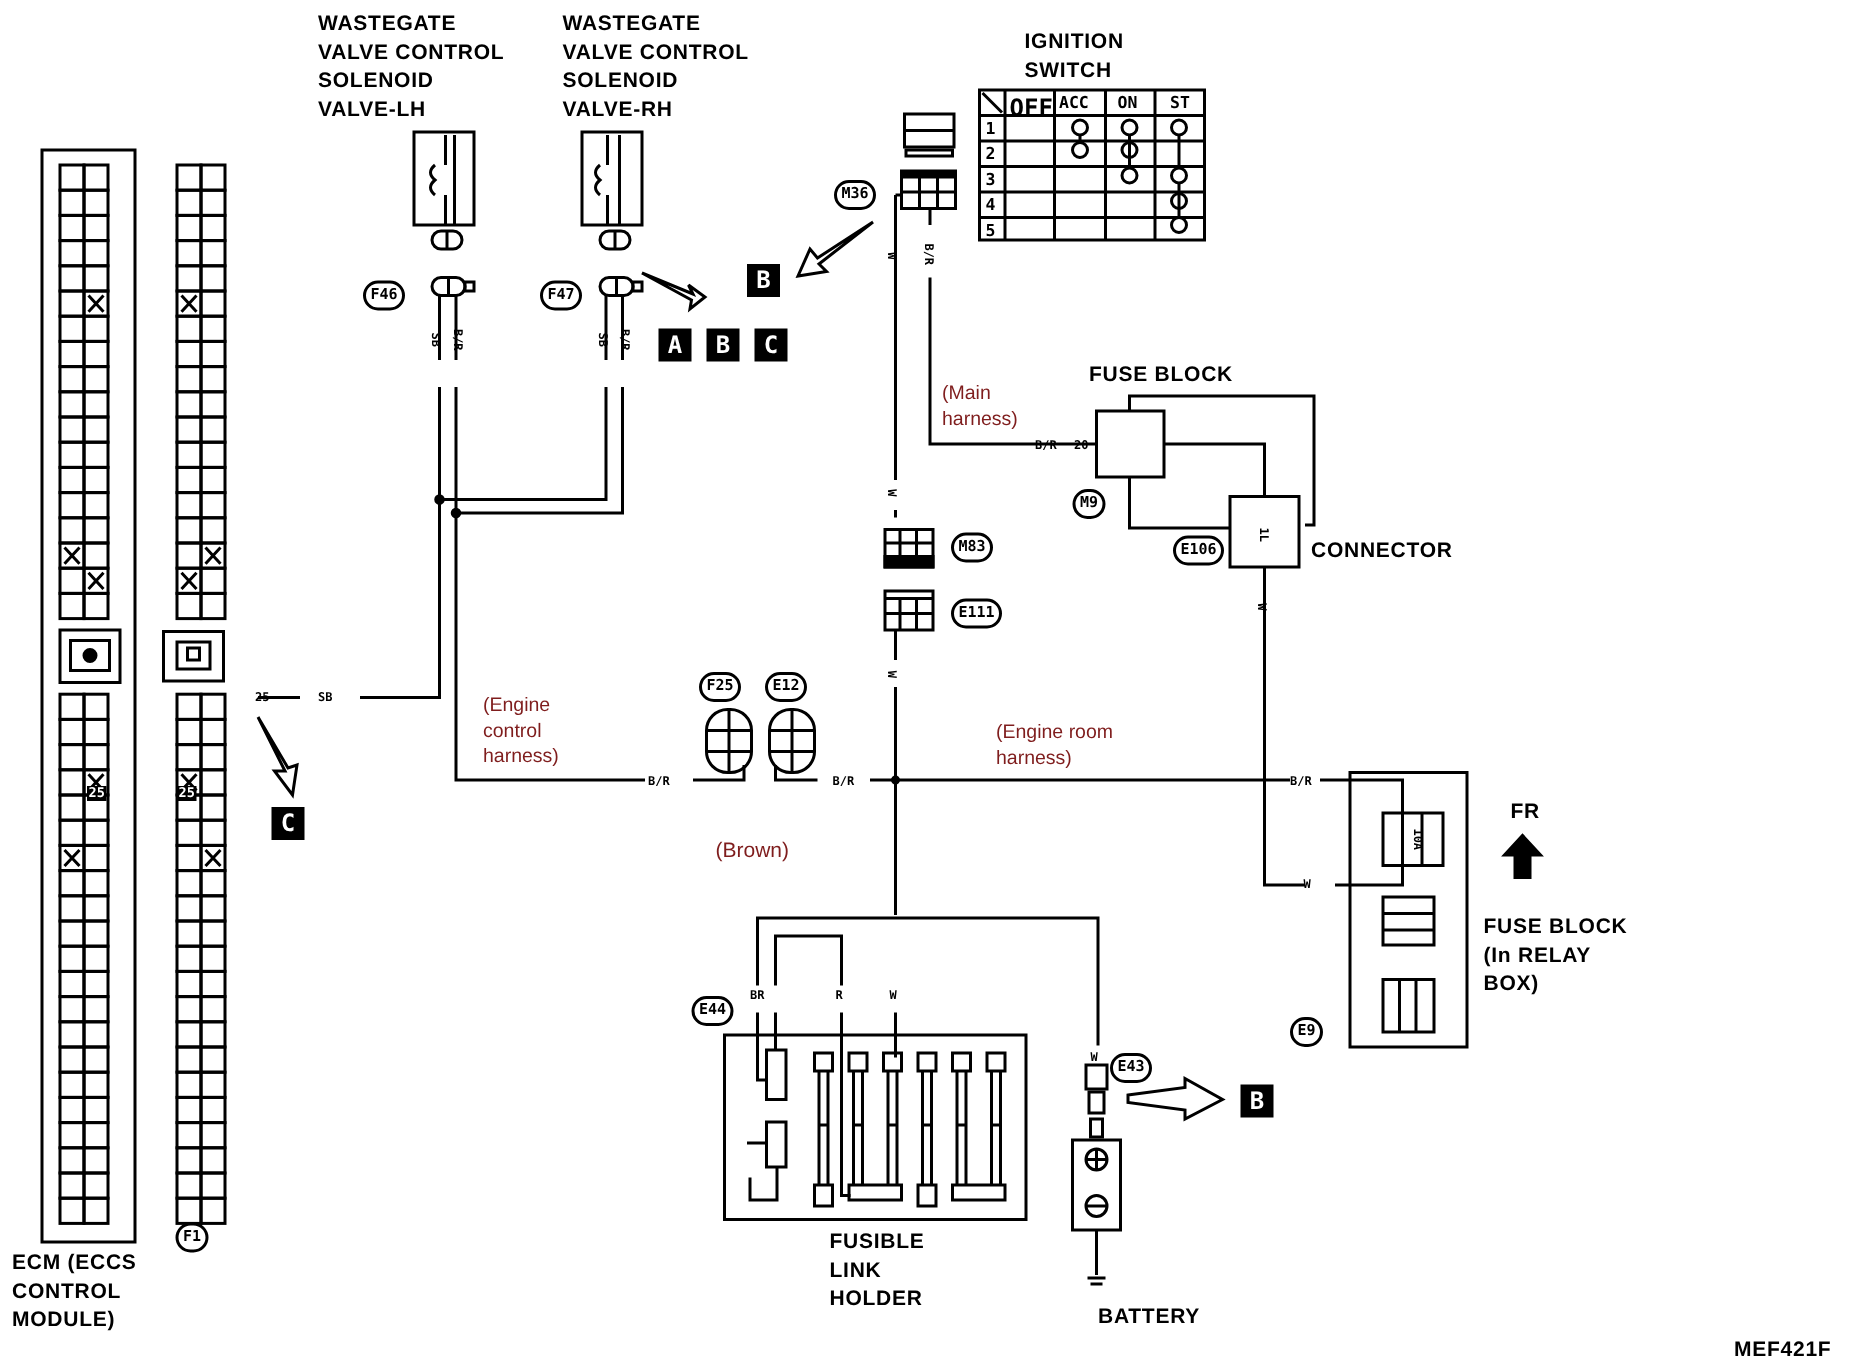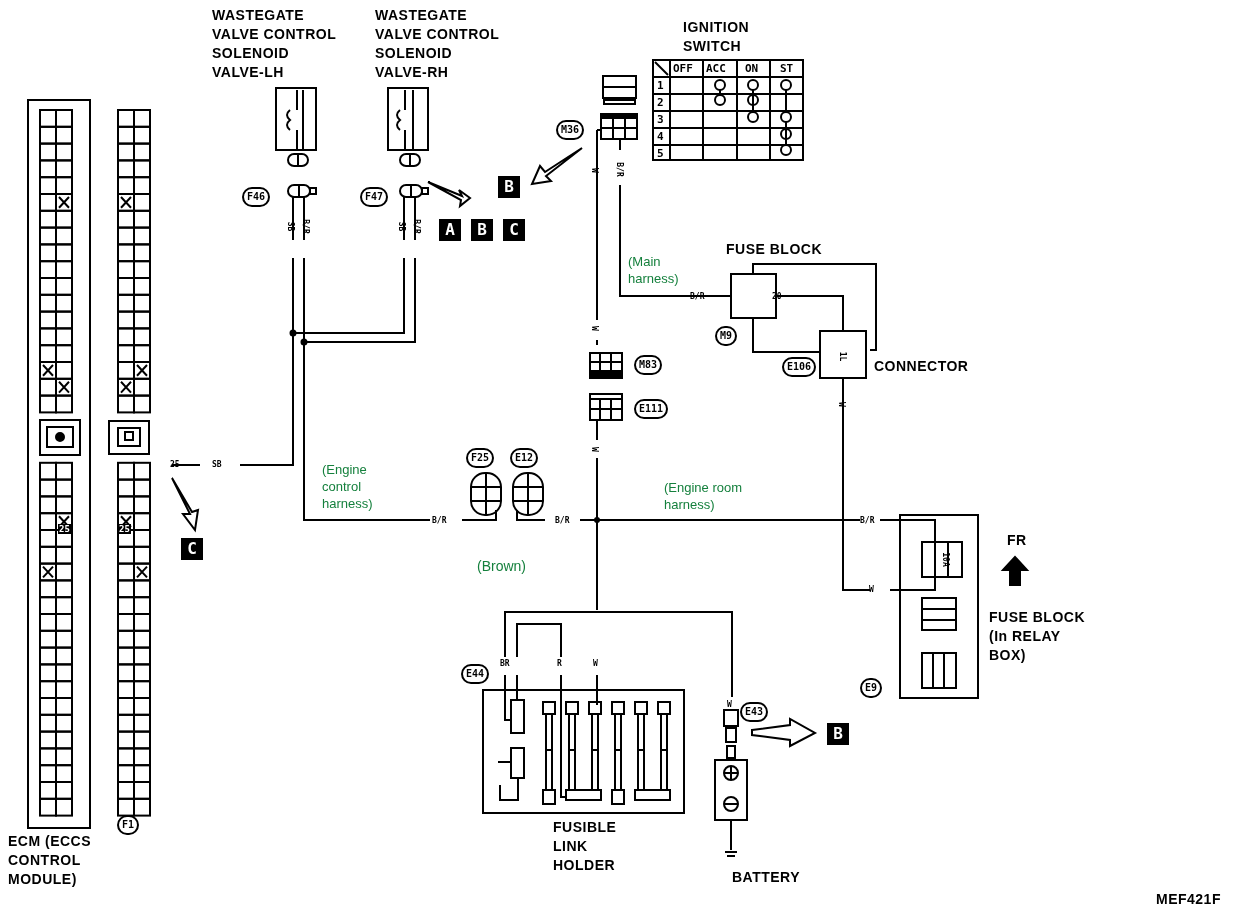--- a/index.html
+++ b/index.html
@@ -1,19 +1,19 @@
 <!DOCTYPE html>
 <html><head>
 <meta charset="utf-8">
 <style>
   html,body{margin:0;padding:0;background:#fff;}
   body{width:1248px;height:914px;position:relative;overflow:hidden;font-family:"Liberation Sans",sans-serif;color:#000;}
   svg{position:absolute;left:0;top:0;}
   .lbl{position:absolute;font-family:"Liberation Sans",sans-serif;font-weight:bold;font-size:14px;line-height:19px;letter-spacing:0.5px;white-space:pre;color:#000;}
-  .small{position:absolute;font-family:"Liberation Sans",sans-serif;font-size:13px;line-height:17px;white-space:pre;color:#15803d;}
+  .small{position:absolute;font-family:"Liberation Sans",sans-serif;font-size:13px;line-height:17px;white-space:pre;color:#7f1d1d;}
   .wire{position:absolute;font-family:"DejaVu Sans Mono",monospace;font-size:8px;font-weight:bold;color:#000;}
   .conn{position:absolute;border:2px solid #000;border-radius:12px;font-family:"DejaVu Sans Mono",monospace;font-size:10px;font-weight:bold;height:16px;line-height:16px;text-align:center;padding:0 3px;background:#fff;}
   .badge{position:absolute;background:#000;color:#fff;font-family:"DejaVu Sans Mono",monospace;font-weight:bold;font-size:16px;width:22px;height:22px;line-height:22px;text-align:center;}
 </style>
 </head>
 <body>
 
 <svg width="1248" height="914" viewBox="0 0 1248 914">
   <g stroke="#000" stroke-width="2" fill="none">
 
@@ -364,21 +364,21 @@
 VALVE CONTROL
 SOLENOID
 VALVE-LH</div>
 <div class="lbl" style="left:375px;top:6px;">WASTEGATE
 VALVE CONTROL
 SOLENOID
 VALVE-RH</div>
 <div class="lbl" style="left:683px;top:18px;">IGNITION
 SWITCH</div>
 
-<div class="wire" style="left:673px;top:62px;font-size:11px;">OFF</div>
+<div class="wire" style="left:673px;top:62px;font-size:16px;">OFF</div>
 <div class="wire" style="left:706px;top:62px;font-size:11px;">ACC</div>
 <div class="wire" style="left:745px;top:62px;font-size:11px;">ON</div>
 <div class="wire" style="left:780px;top:62px;font-size:11px;">ST</div>
 <div class="wire" style="left:657px;top:79px;font-size:11px;">1</div>
 <div class="wire" style="left:657px;top:96px;font-size:11px;">2</div>
 <div class="wire" style="left:657px;top:113px;font-size:11px;">3</div>
 <div class="wire" style="left:657px;top:130px;font-size:11px;">4</div>
 <div class="wire" style="left:657px;top:147px;font-size:11px;">5</div>
 
 <div class="conn" style="left:242px;top:187px;">F46</div>
@@ -388,21 +388,21 @@
 <div class="conn" style="left:782px;top:357px;">E106</div>
 <div class="conn" style="left:634px;top:355px;">M83</div>
 <div class="conn" style="left:634px;top:399px;">E111</div>
 <div class="conn" style="left:466px;top:448px;text-align:center;">F25</div>
 <div class="conn" style="left:510px;top:448px;">E12</div>
 <div class="conn" style="left:461px;top:664px;">E44</div>
 <div class="conn" style="left:740px;top:702px;">E43</div>
 <div class="conn" style="left:860px;top:678px;">E9</div>
 <div class="conn" style="left:117px;top:815px;">F1</div>
 
-<div class="wire" style="left:772px;top:292px;">20</div>
+<div class="wire" style="left:716px;top:292px;">20</div>
 <div class="wire" style="left:838px;top:352px;transform:rotate(90deg);">1L</div>
 <div class="wire" style="left:938px;top:555px;transform:rotate(90deg);">10A</div>
 
 <div class="wire" style="left:286px;top:222px;transform:rotate(90deg);">SB</div>
 <div class="wire" style="left:298px;top:222px;transform:rotate(90deg);">B/R</div>
 <div class="wire" style="left:397px;top:222px;transform:rotate(90deg);">SB</div>
 <div class="wire" style="left:409px;top:222px;transform:rotate(90deg);">B/R</div>
 <div class="wire" style="left:592px;top:166px;transform:rotate(90deg);">W</div>
 <div class="wire" style="left:612px;top:165px;transform:rotate(90deg);">B/R</div>
 <div class="wire" style="left:690px;top:292px;">B/R</div>

